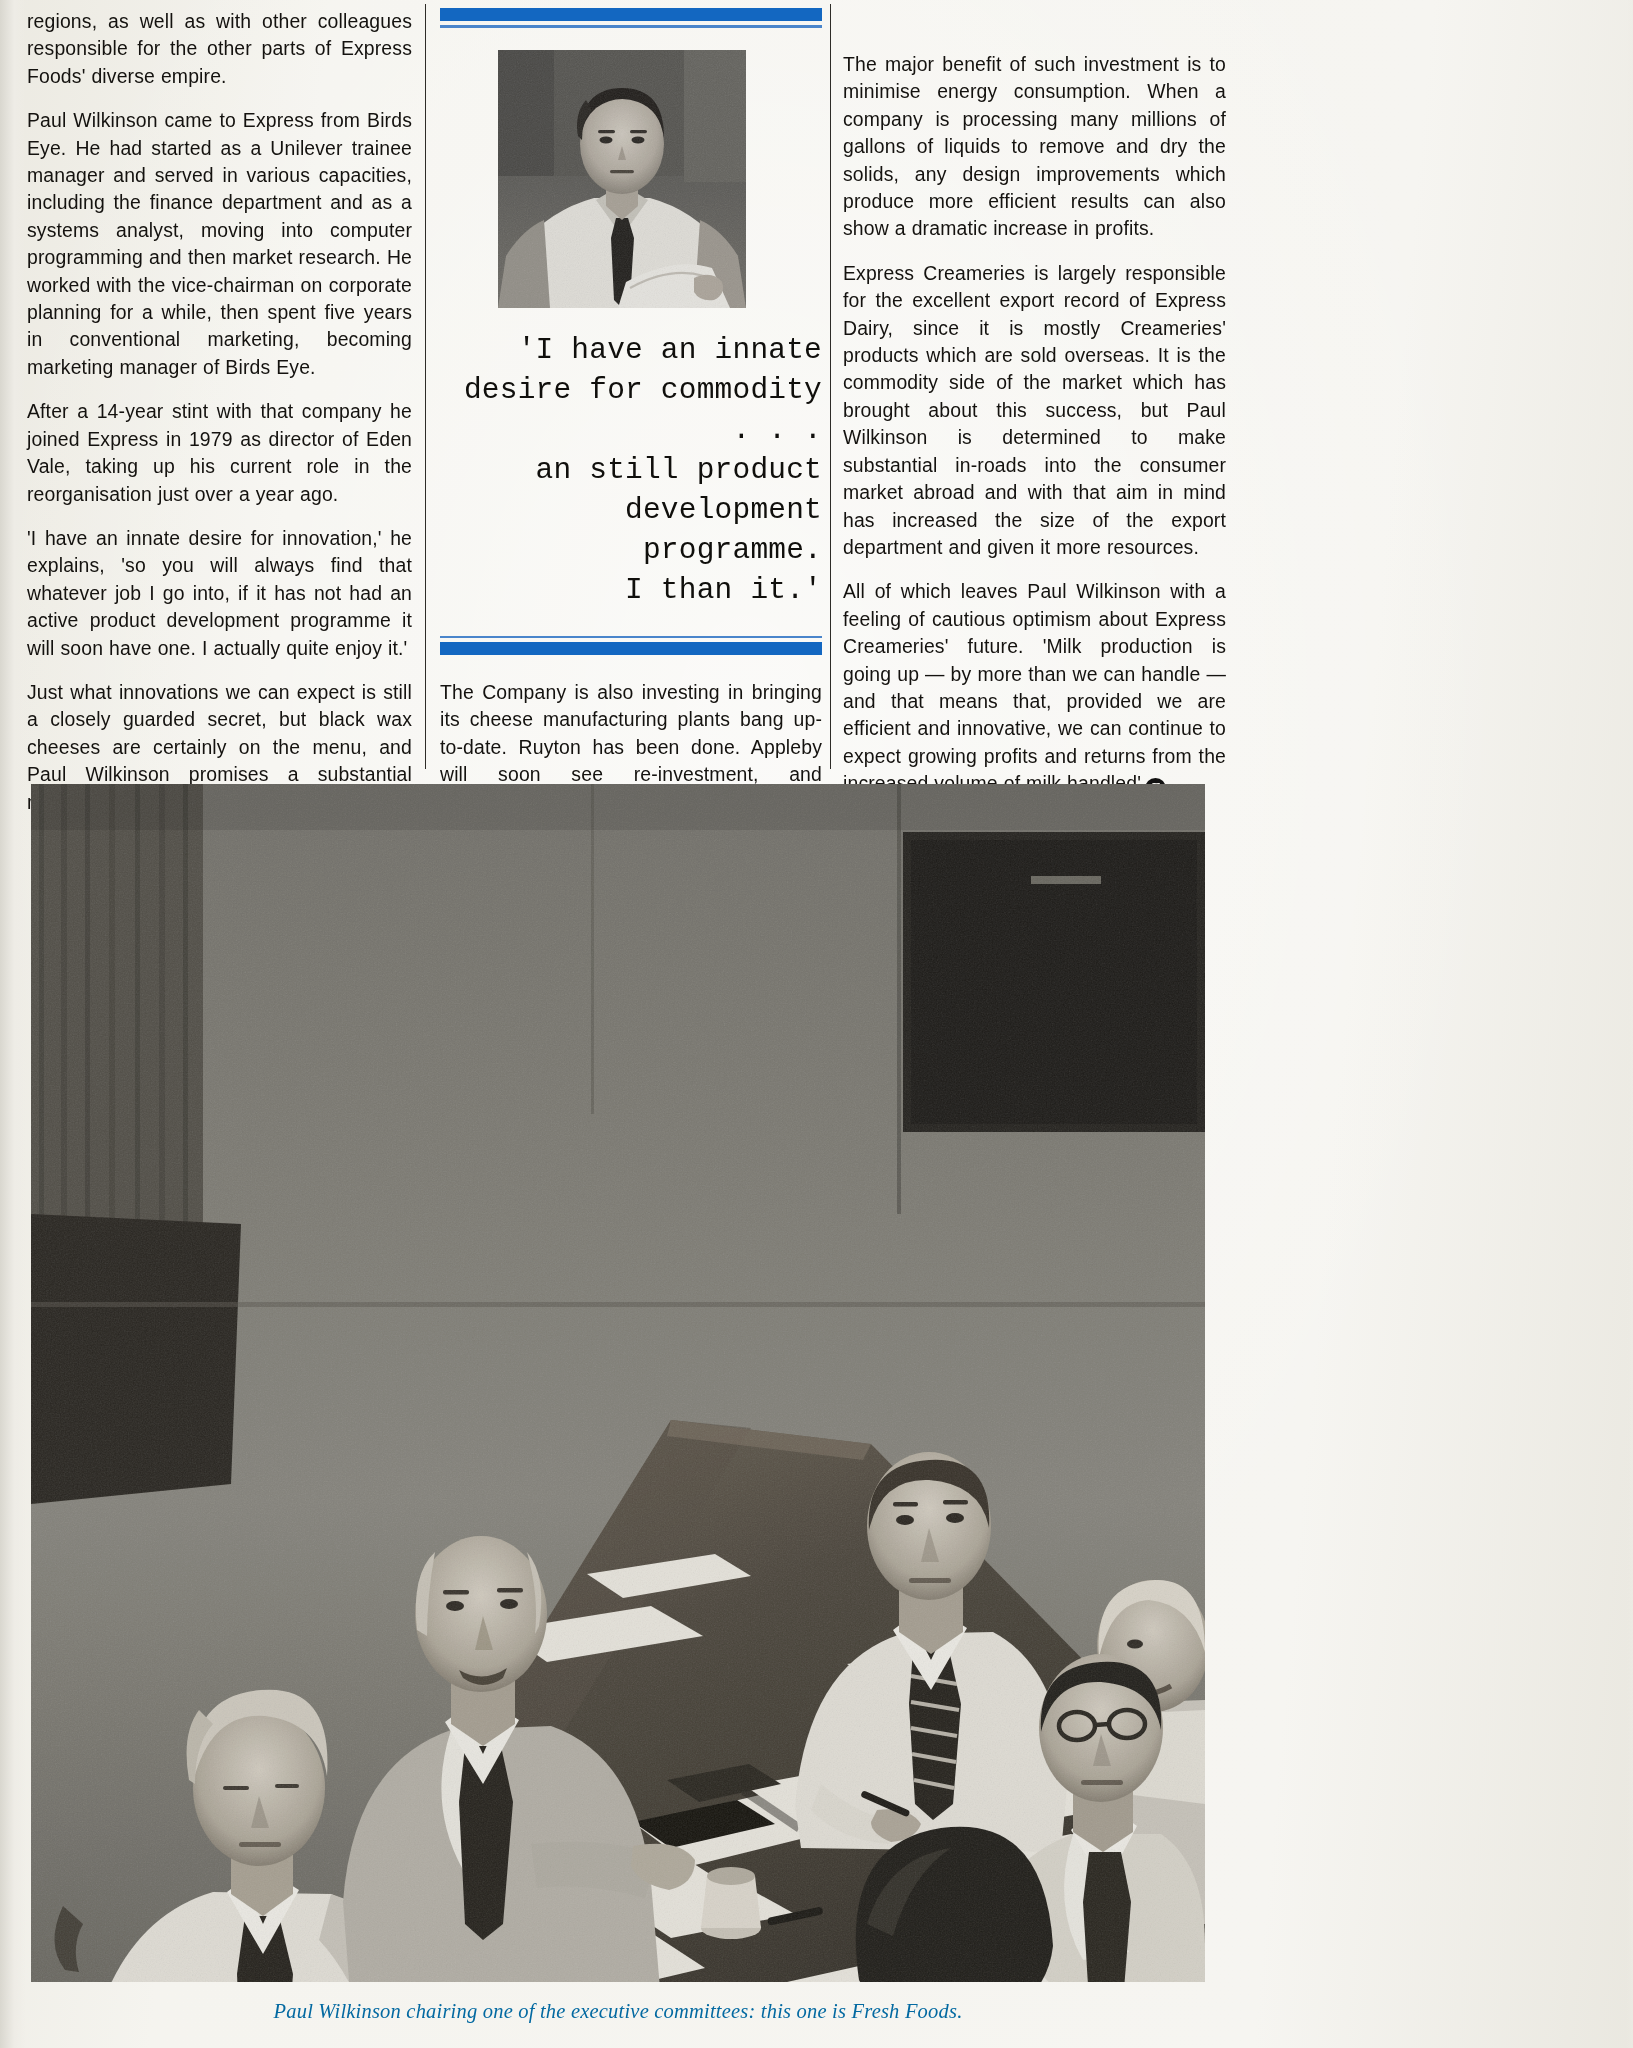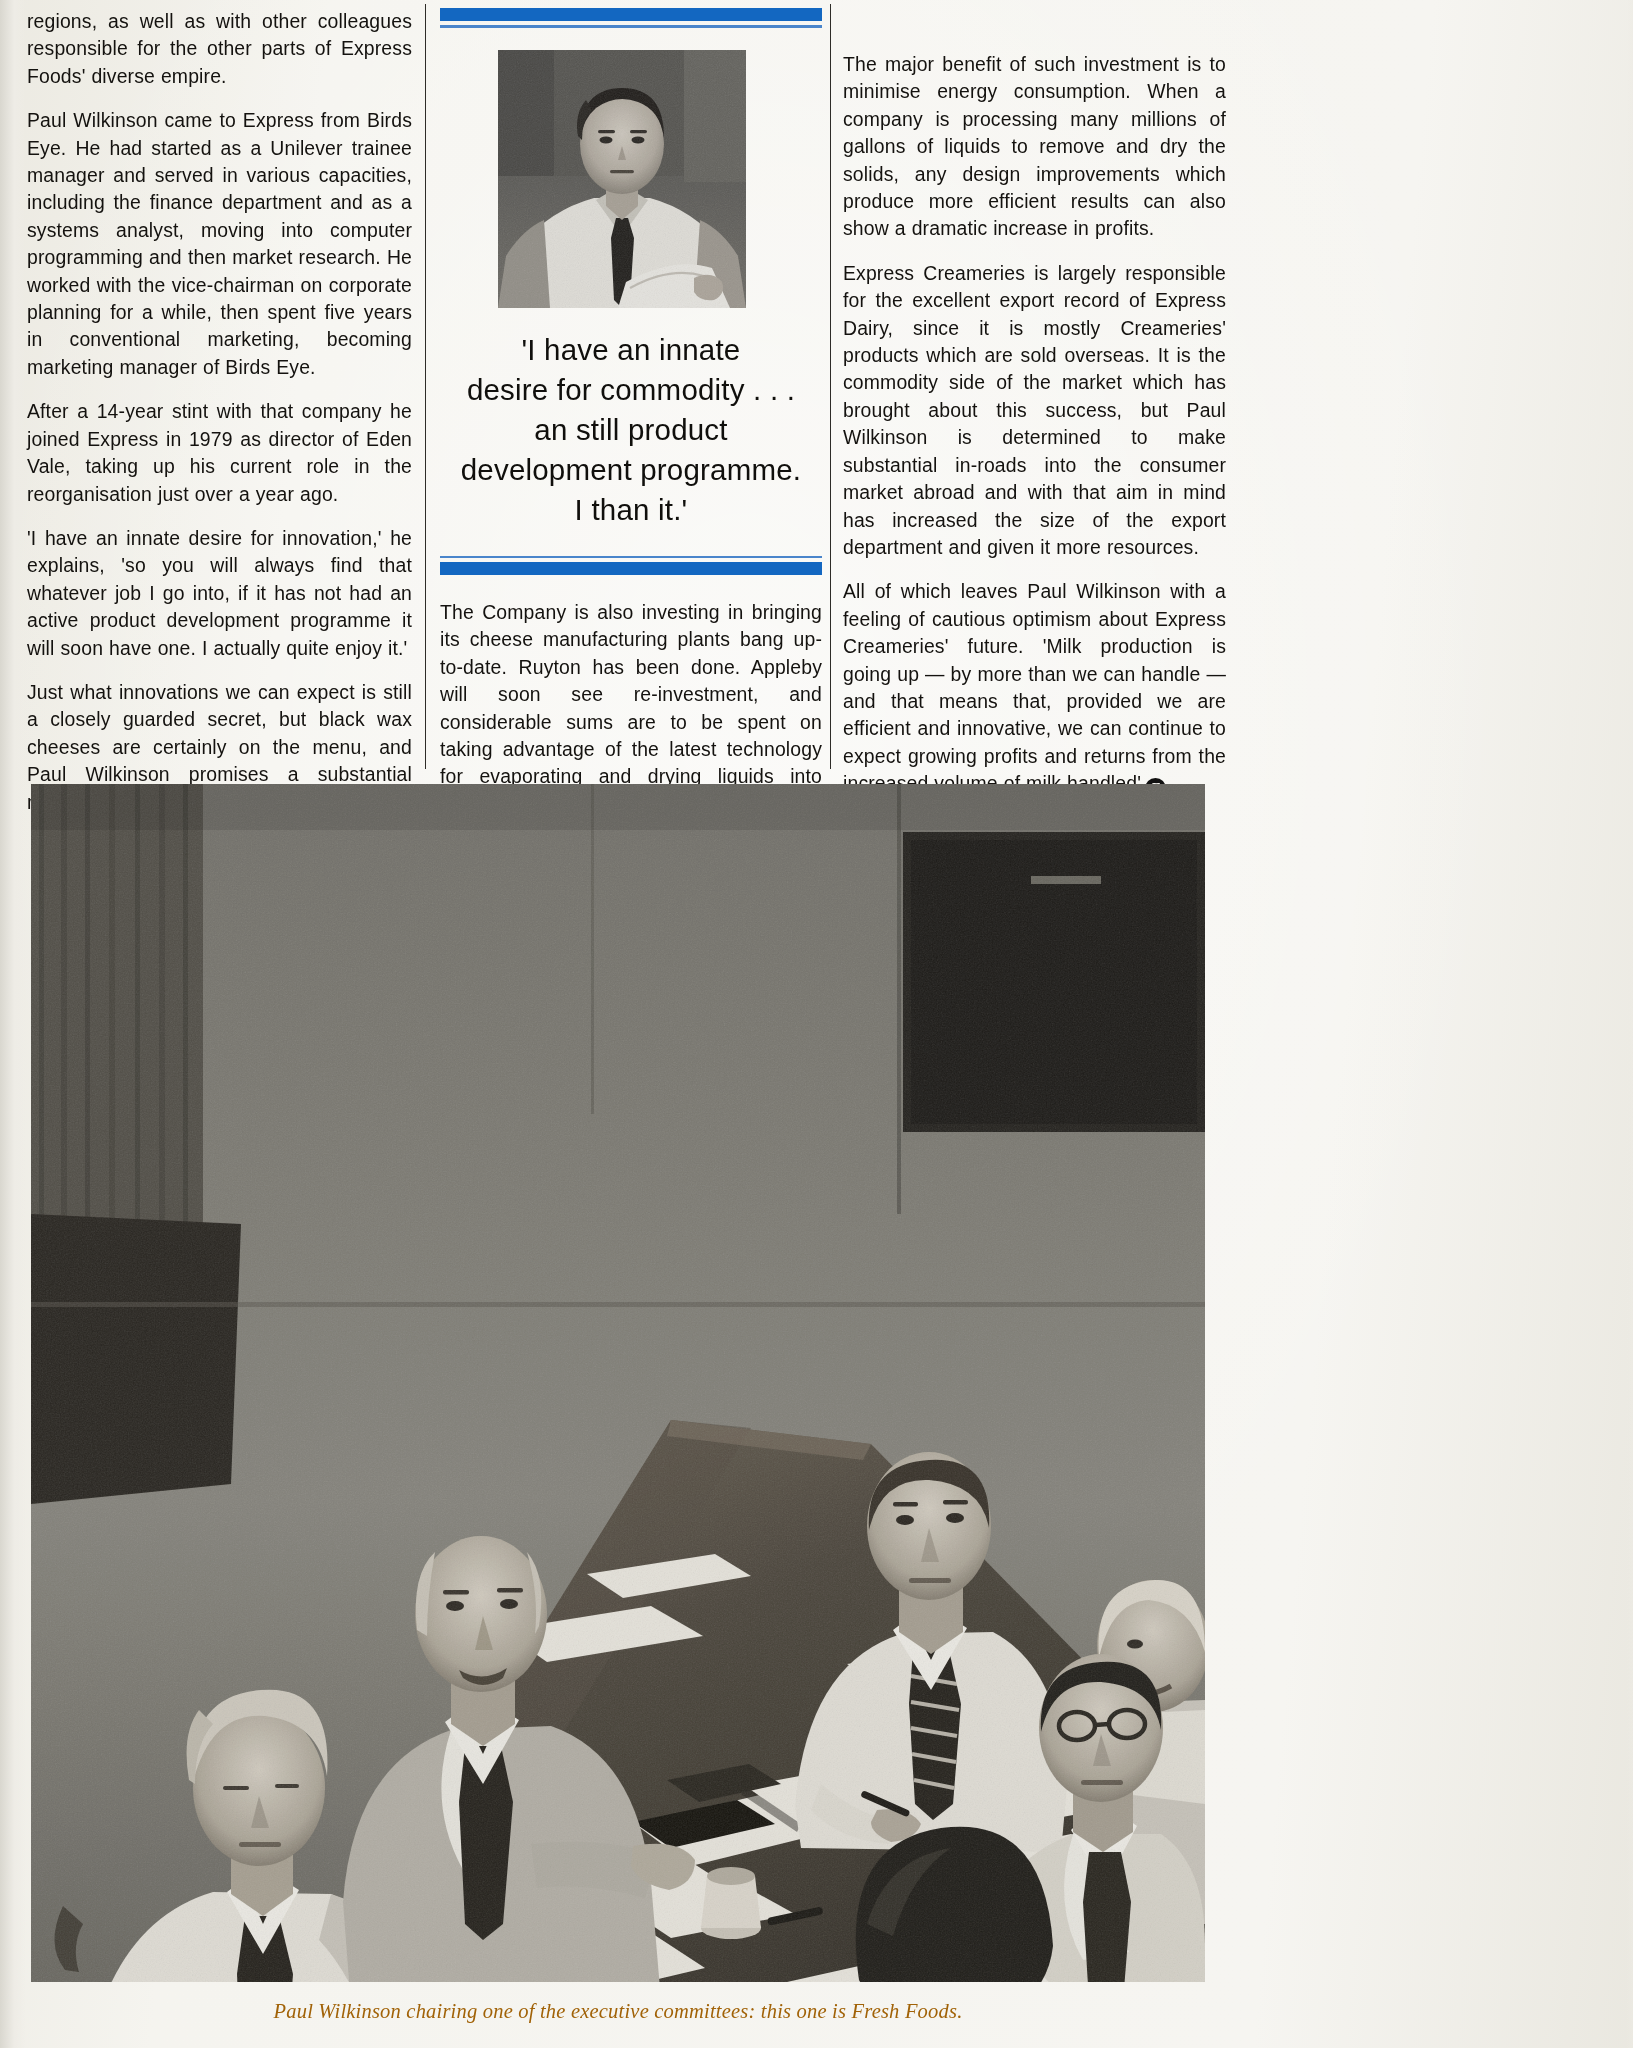--- a/index.html
+++ b/index.html
@@ -113,22 +113,22 @@
     height: 258px;
     position: relative;
     overflow: hidden;
     background: #6d6c68;
   }
   .portrait-wrap svg { display: block; }
 
   
   .pullquote {
     margin: 22px 0 26px 0;
-    text-align: center;
-    font-family: Liberation Sans, sans-serif;
+    text-align: right;
+    font-family: Liberation Mono, monospace;
     font-size: 29.5px;
     line-height: 40px;
     color: #100f0c;
     letter-spacing: 0.2px;
   }
 
   
   .feature-body {
     margin-top: 24px;
     font-family: "Liberation Sans", sans-serif;
@@ -171,21 +171,21 @@
 
   .caption {
     position: absolute;
     left: 31px;
     top: 2000px;
     width: 1174px;
     text-align: center;
     font-family: "Liberation Serif", serif;
     font-style: italic;
     font-size: 20.5px;
-    color: #a16207;
+    color: #0369a1;
     letter-spacing: 0.2px;
   }
 </style>
 </head>
 <body>
 
 <div class="page">
 
   <div class="paper-tint"></div>
   <div class="page-edge-left"></div>

